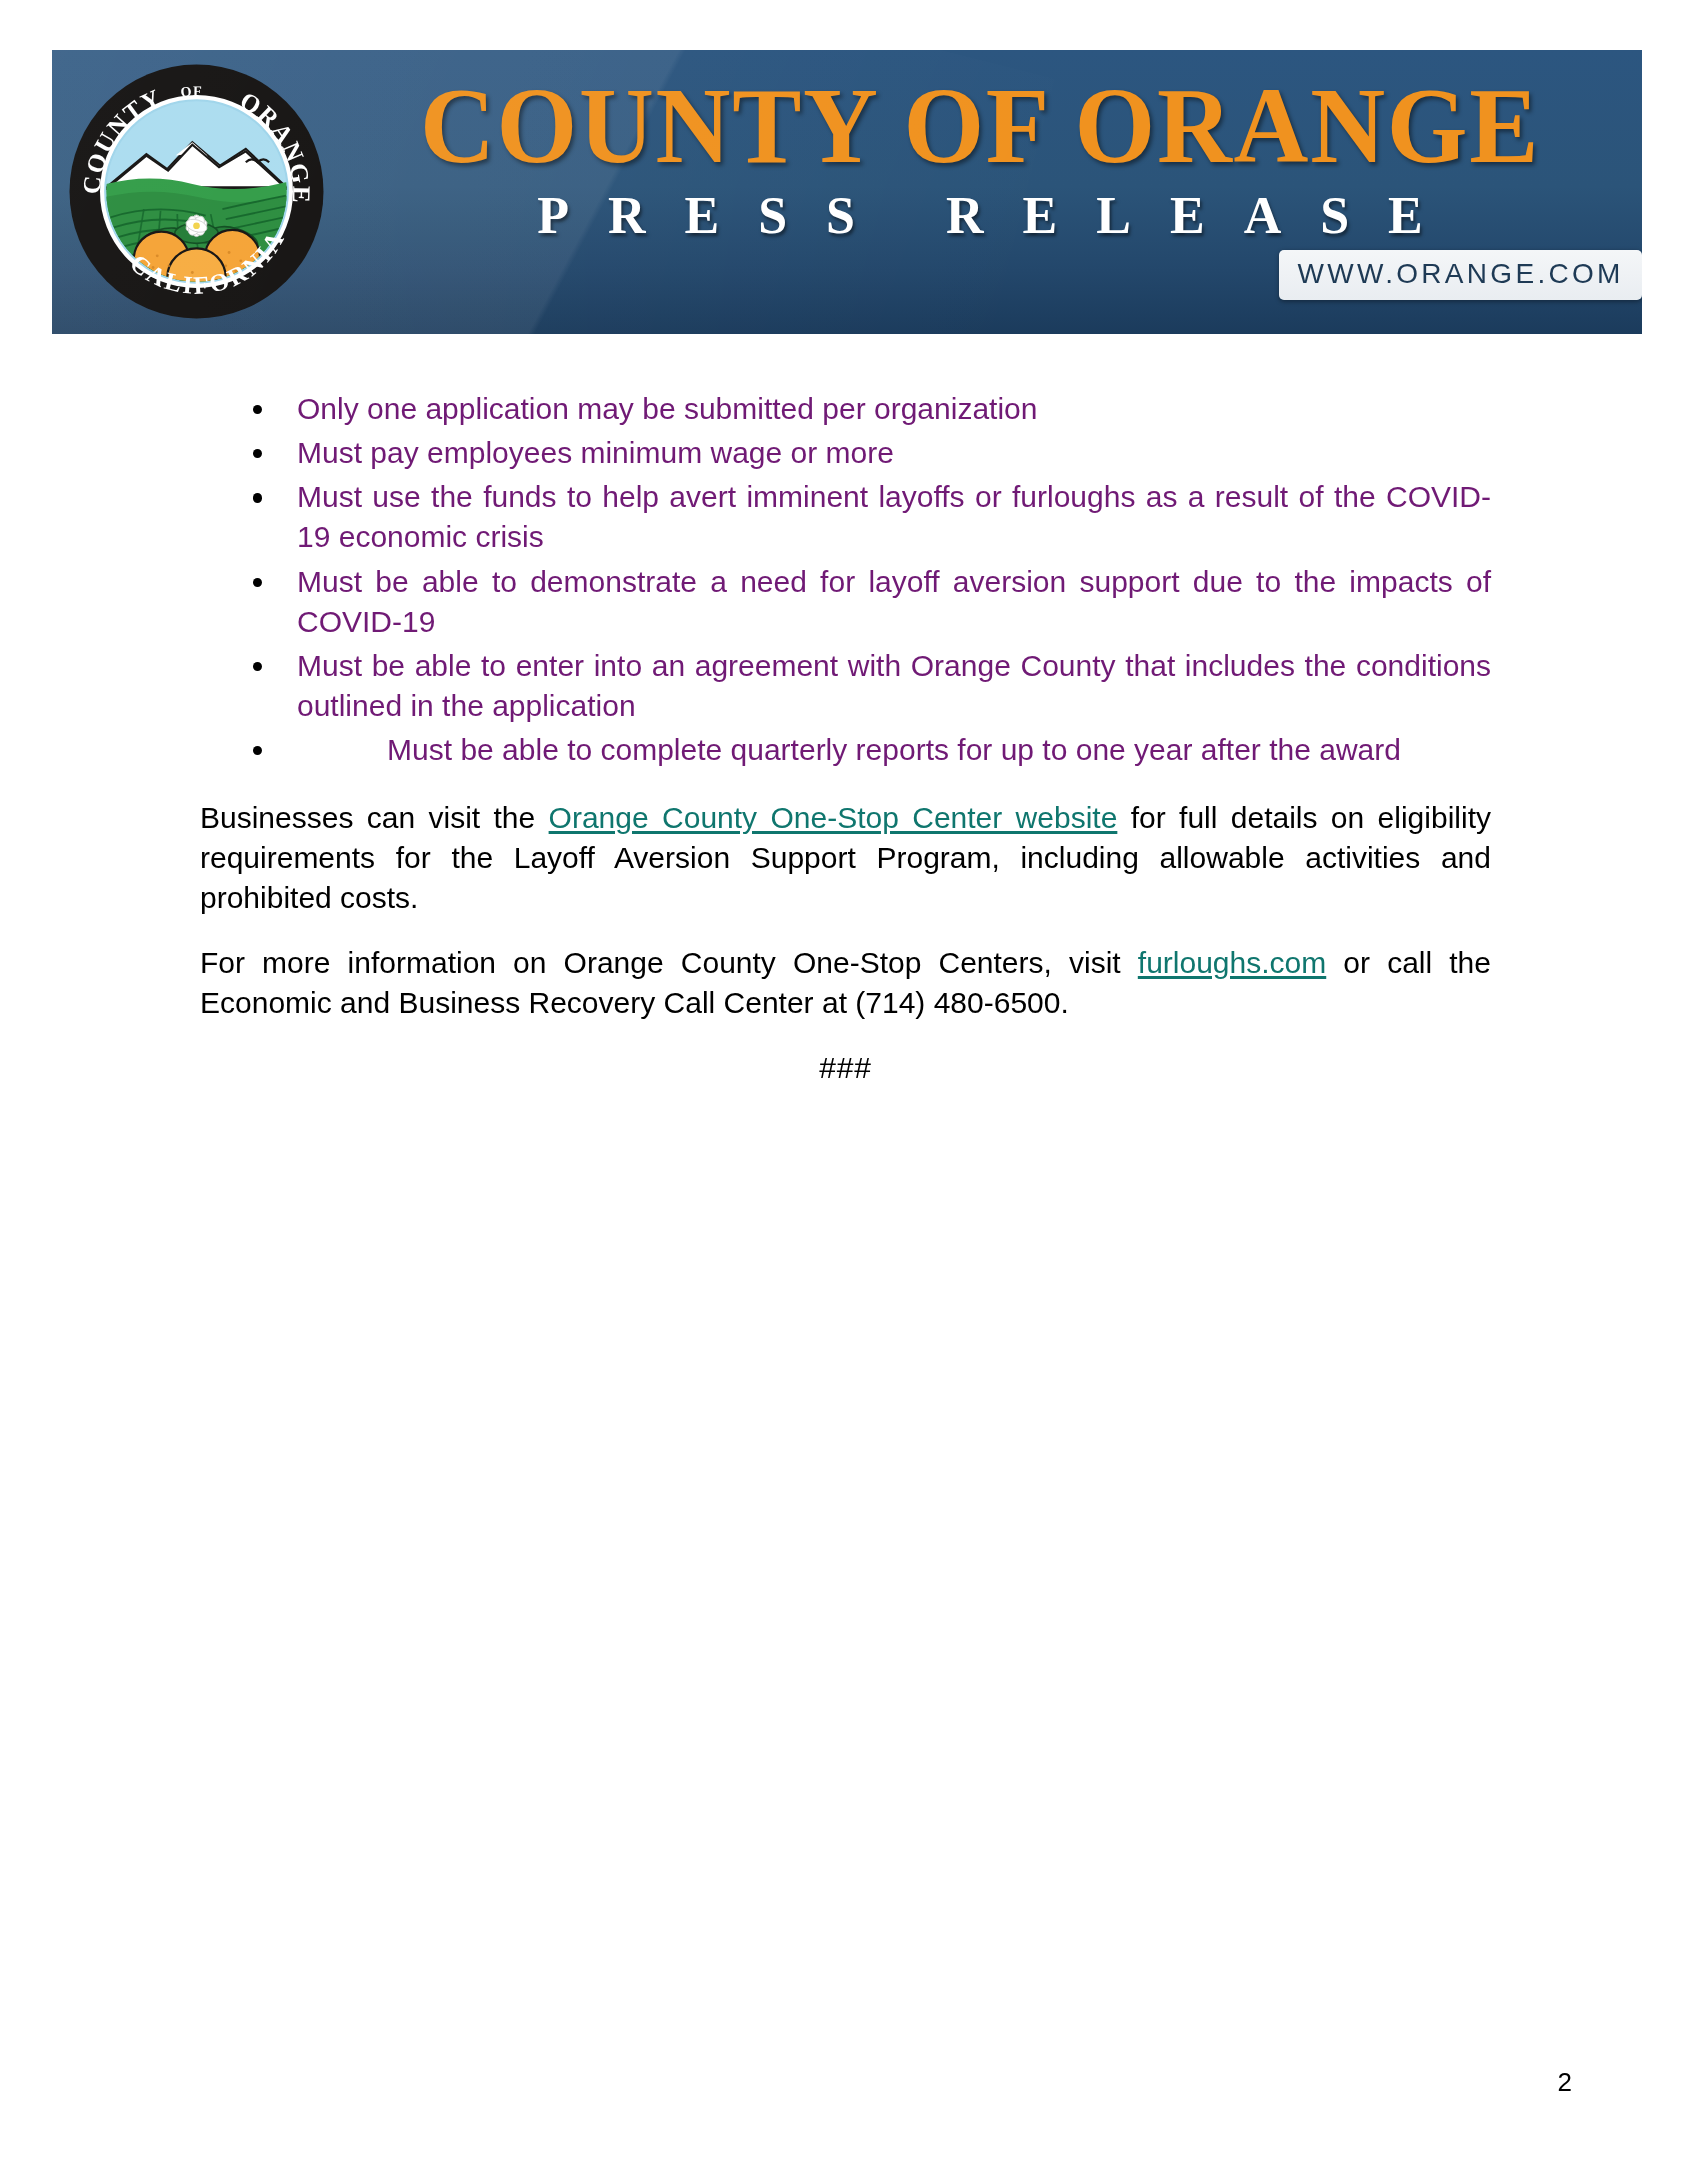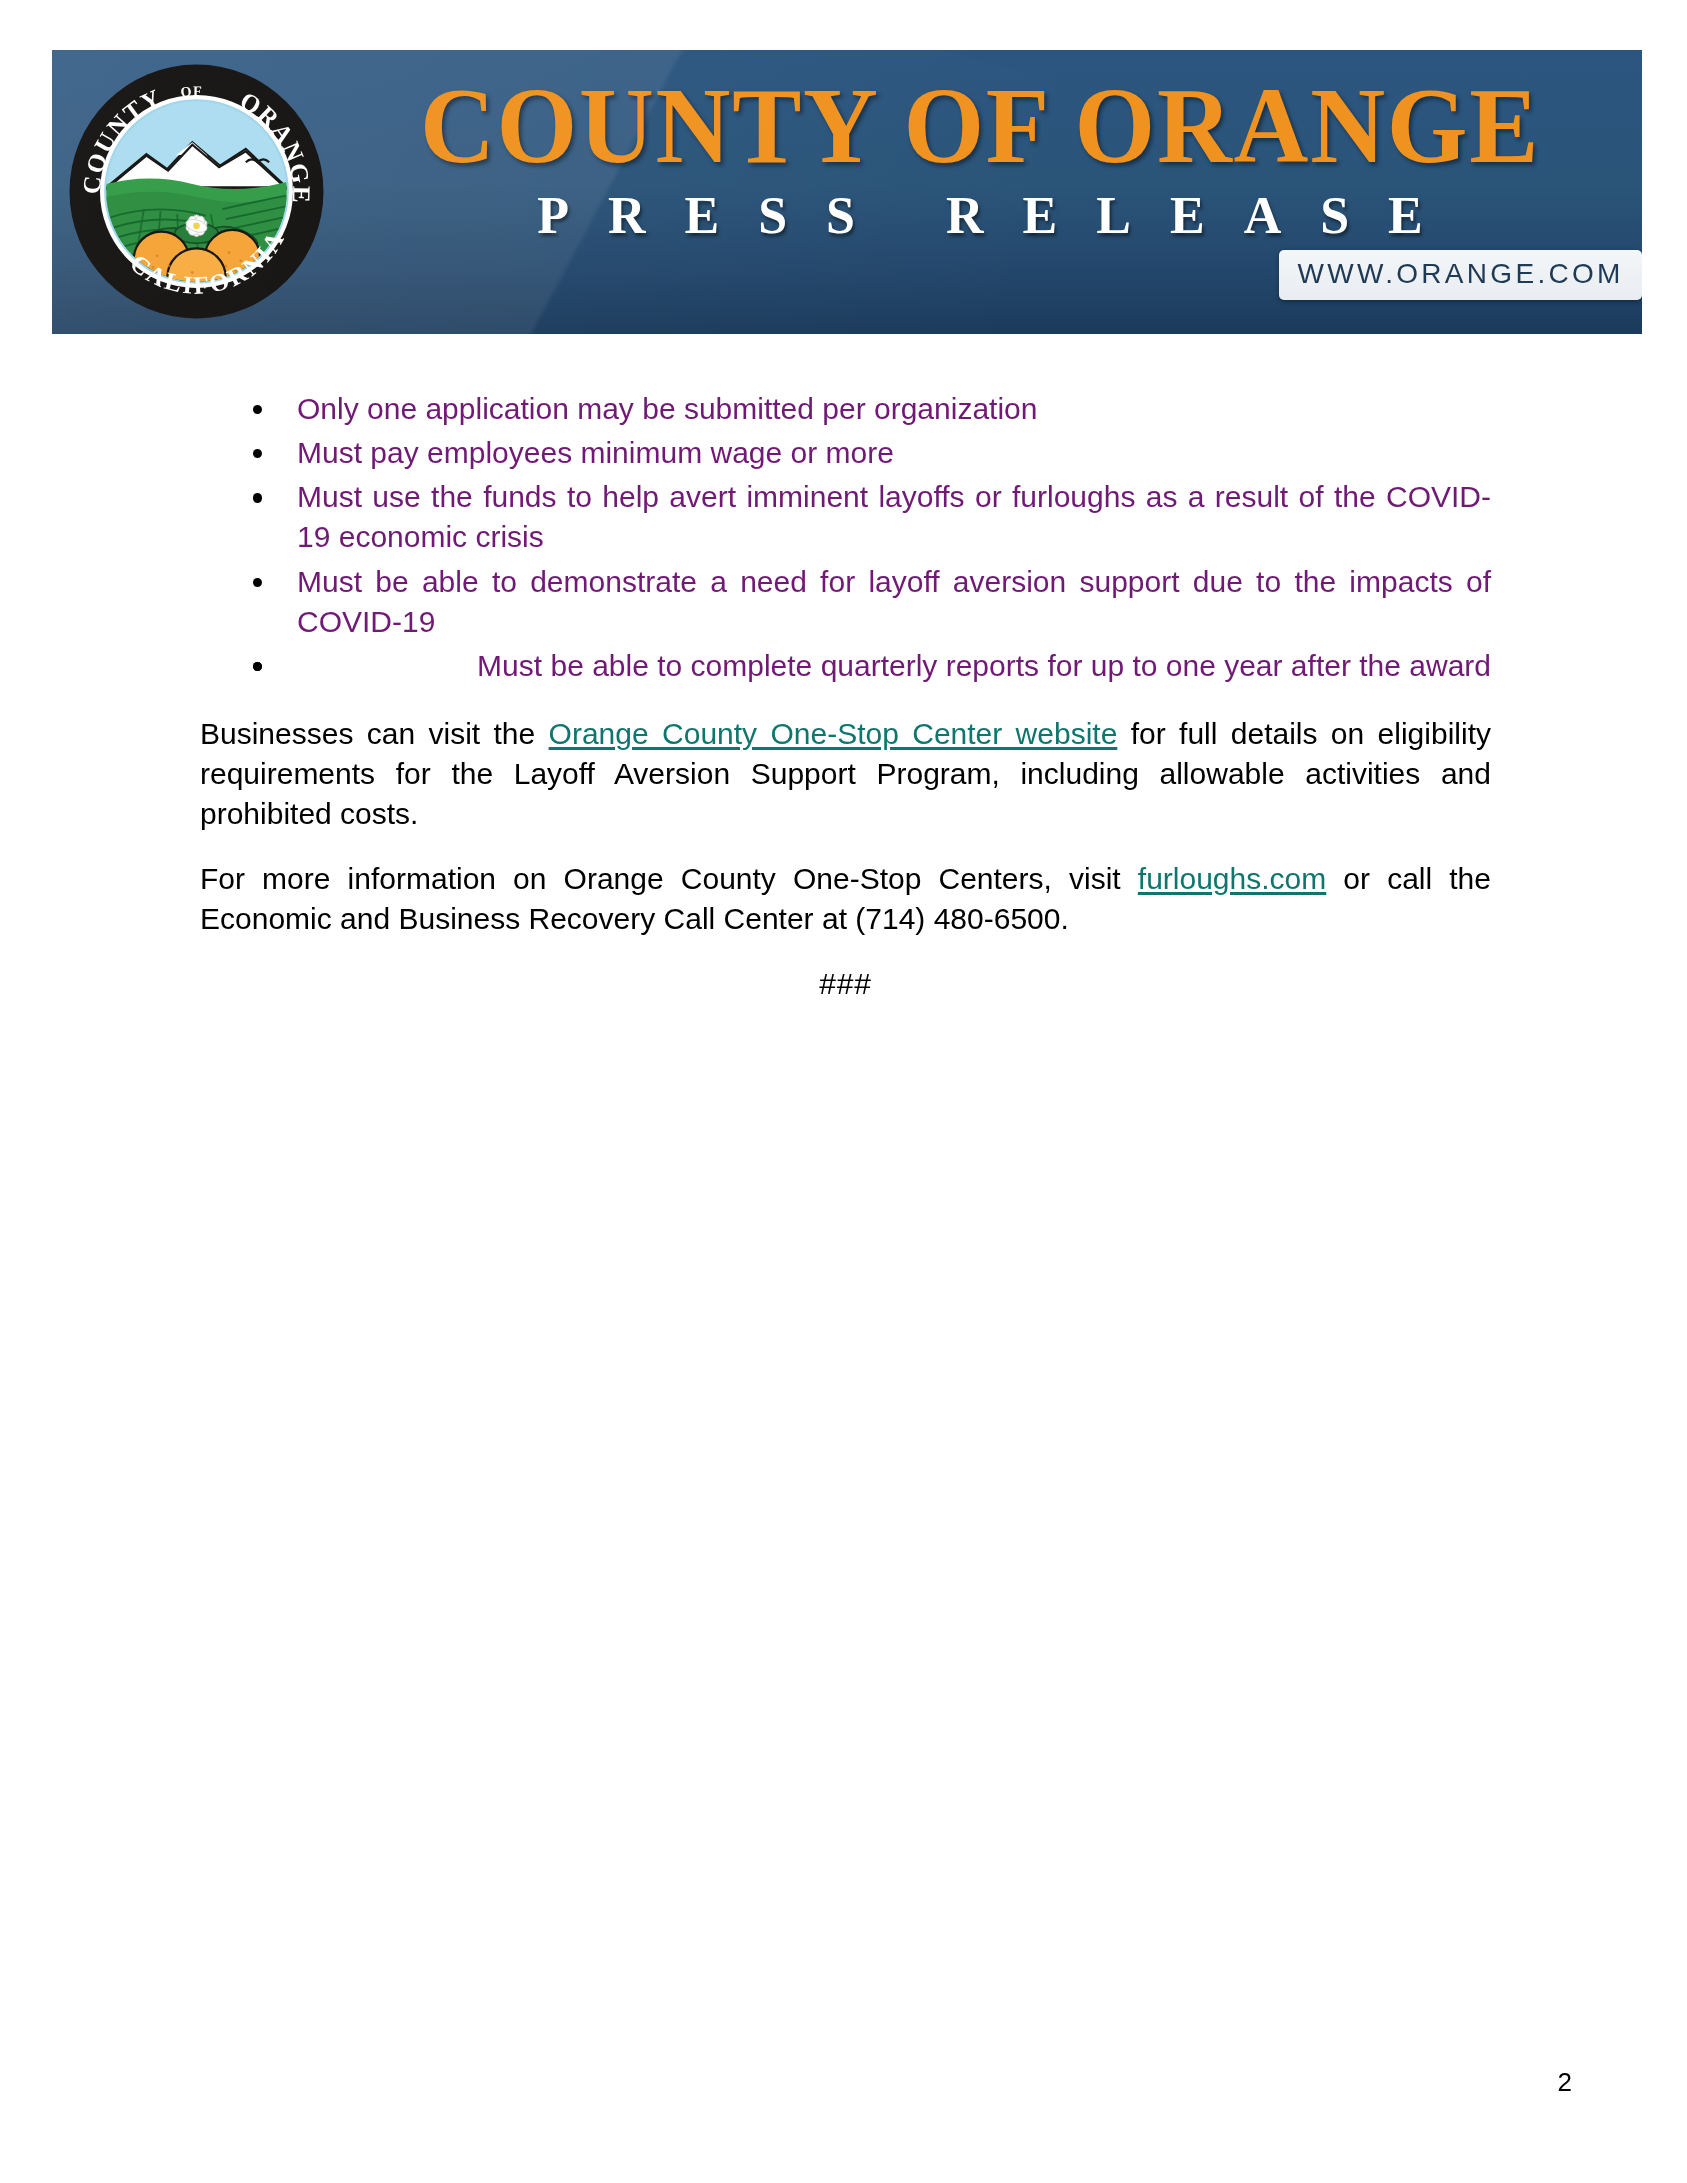--- a/index.html
+++ b/index.html
@@ -142,21 +142,21 @@
   }
   ul.bullets li .bullet-dot {
     position: absolute;
     left: 53px;
     top: 16px;
     width: 9.2px;
     height: 9.2px;
     background: #000;
     border-radius: 50%;
   }
-  ul.bullets li.nojustify { text-align: right; }
+  ul.bullets li.nojustify { text-align: center; }
 
   p.para {
     margin: 0 0 25px 0;
     font-size: 30px;
     line-height: 40px;
     text-align: justify;
     text-justify: inter-word;
     color: #000;
   }
   p.para.first { margin-top: 28px; }
@@ -315,20 +315,21 @@
       <li>
         <span class="bullet-dot"></span>
         <span>Must use the funds to help avert imminent layoffs or furloughs as a result of the COVID-19 economic crisis</span>
       </li>
       <li>
         <span class="bullet-dot"></span>
         <span>Must be able to demonstrate a need for layoff aversion support due to the impacts of COVID-19</span>
       </li>
       <li>
         <span class="bullet-dot"></span>
+        <span>Must be able to enter into an agreement with Orange County that includes the conditions outlined in the application</span>
       </li>
       <li class="nojustify">
         <span class="bullet-dot"></span>
         <span>Must be able to complete quarterly reports for up to one year after the award</span>
       </li>
     </ul>
 
     <p class="para first"><span>Businesses can visit the </span><a class="doclink" href="#">Orange County One-Stop Center website</a><span> for full details on eligibility requirements for the Layoff Aversion Support Program, including allowable activities and prohibited costs.</span></p>
 
     <p class="para"><span>For more information on Orange County One-Stop Centers, visit </span><a class="doclink" href="#">furloughs.com</a><span> or call the Economic and Business Recovery Call Center at (714) 480-6500.</span></p>

